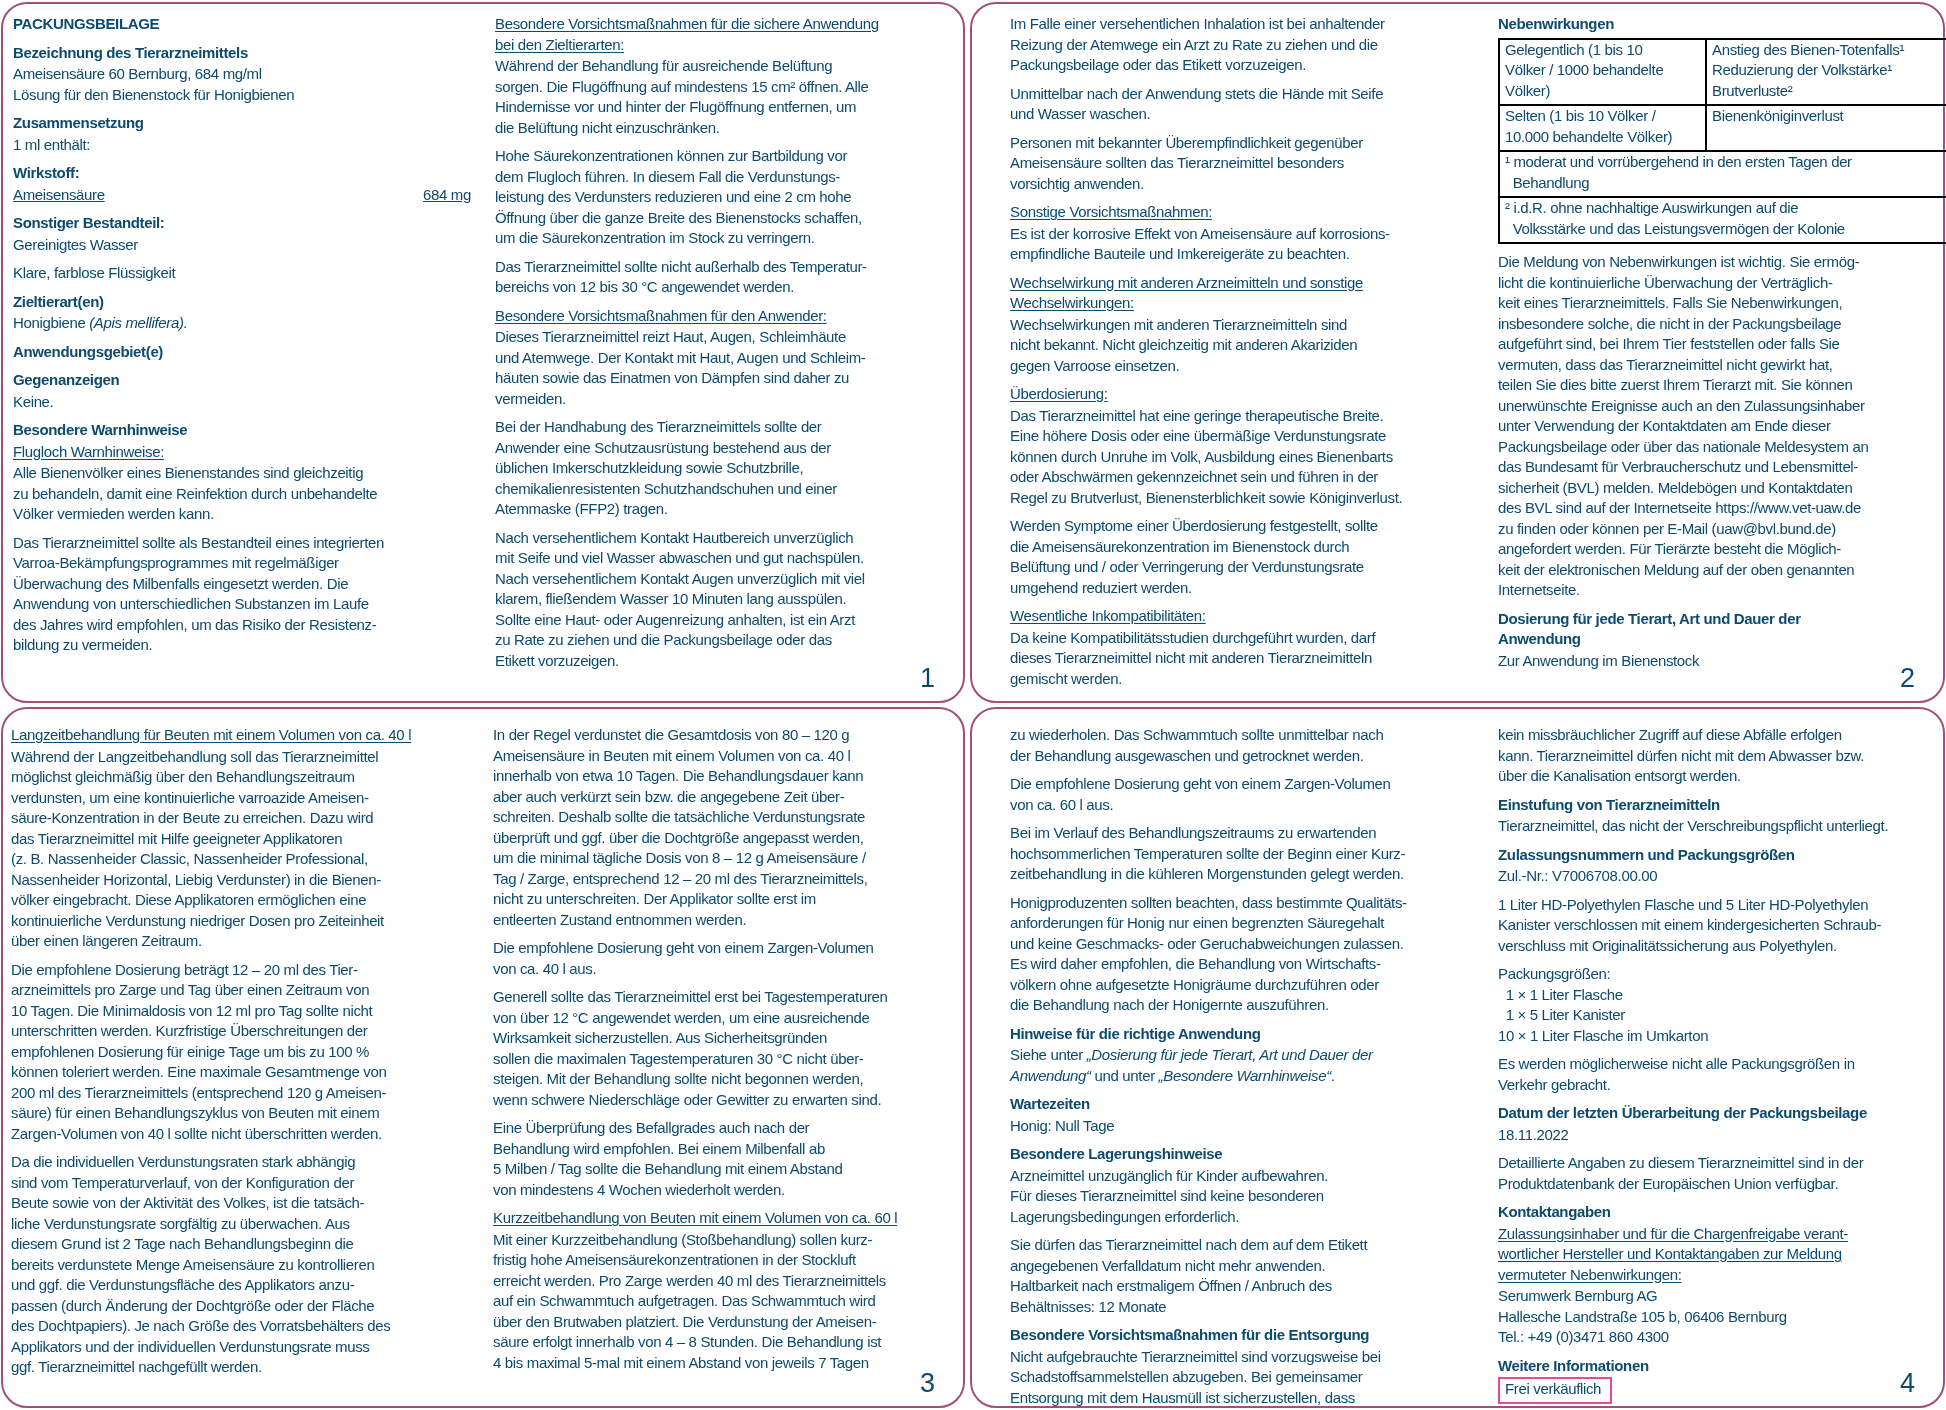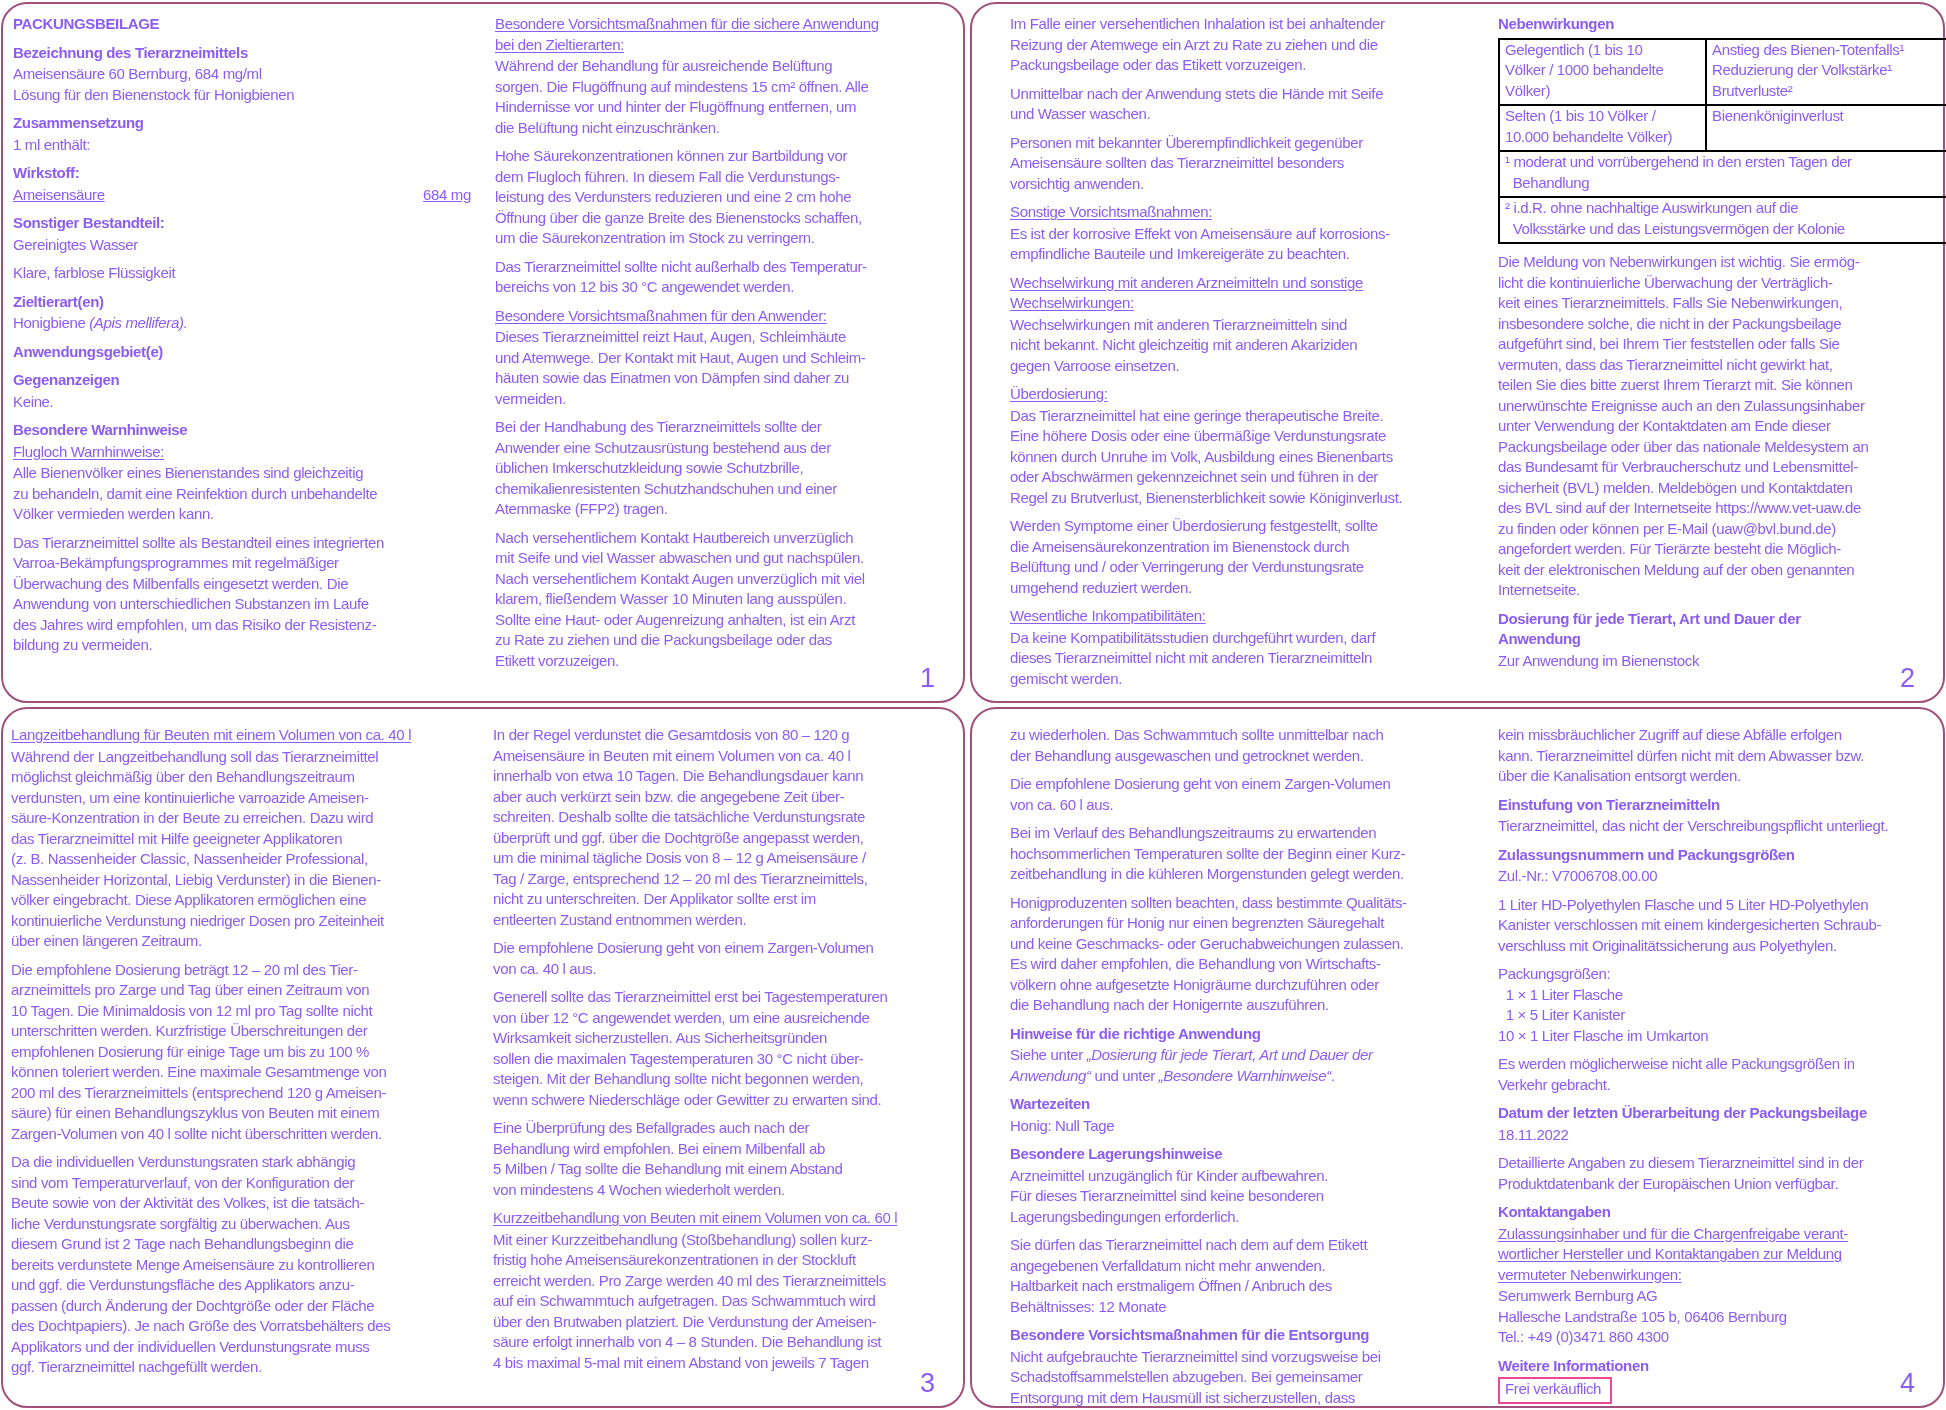--- a/index.html
+++ b/index.html
@@ -1,19 +1,19 @@
 <!DOCTYPE html>
 <html style="--accent: #a0517b;"><head>
 <meta charset="utf-8">
 <style>
   html,body{margin:0;padding:0;background:#fff;}
   .sheet{
     position:relative;width:1946px;height:1410px;background:#ffffff;
     font-family:"Liberation Sans", sans-serif;font-size:15px;line-height:20.5px;
-    letter-spacing:-0.35px;color:#8b5cf6;
+    letter-spacing:-0.35px;color:#0c4a6e;
   }
   .page{
     position:absolute;box-sizing:border-box;
     border:2px solid var(--accent,#a0517b);border-radius:26px;background:#fff;
   }
   #p1{left:1px;top:2px;width:964px;height:701px;padding:10px 10px 8px 10px;}
   #p2{left:970px;top:2px;width:975px;height:701px;padding:10px 20px 8px 38px;}
   #p3{left:1px;top:707px;width:964px;height:701px;padding:16px 10px 8px 8px;}
   #p4{left:970px;top:707px;width:975px;height:701px;padding:16px 20px 8px 38px;}
   .cols{display:flex;}

